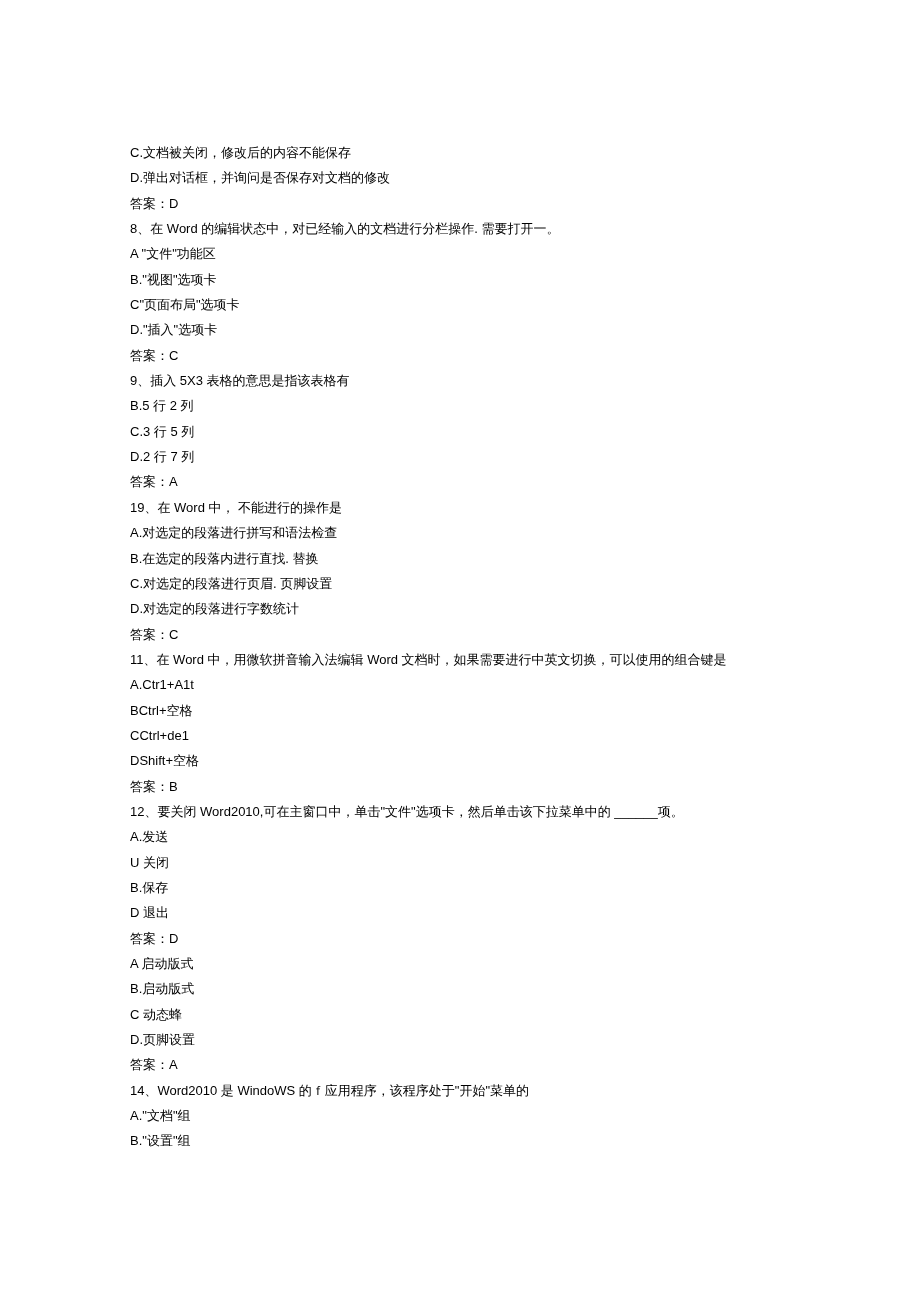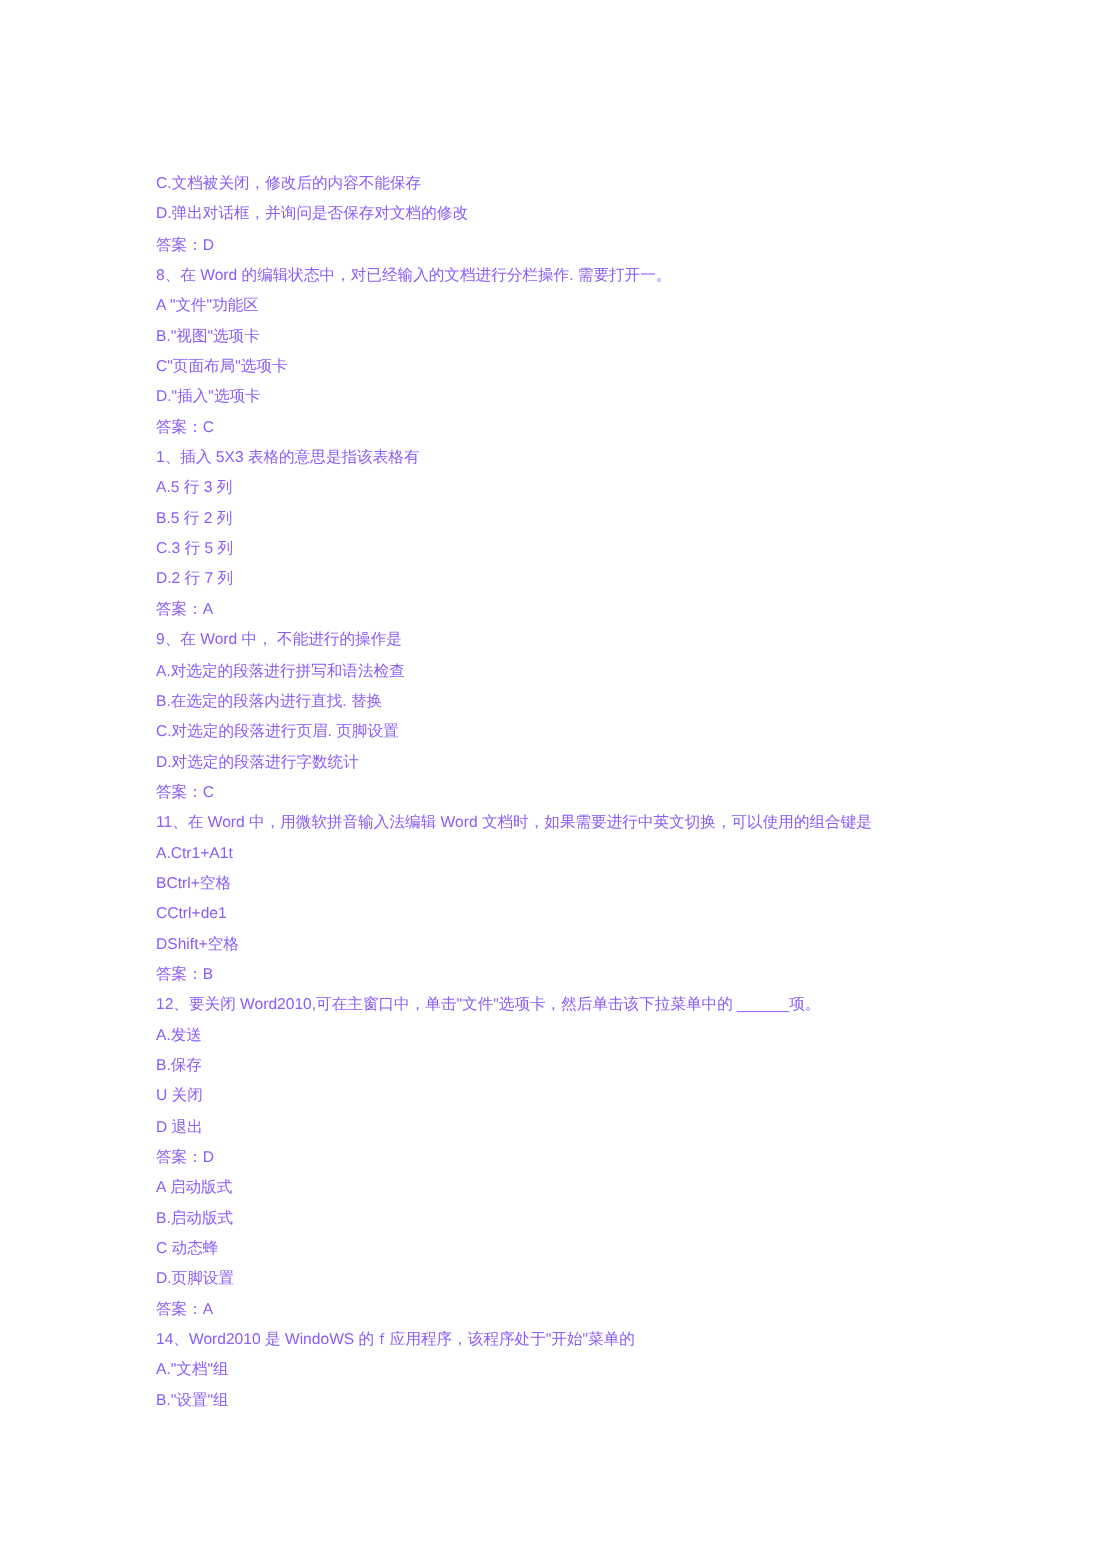--- a/index.html
+++ b/index.html
@@ -5,63 +5,62 @@
   body {
     margin: 0;
     padding: 0;
     background: #ffffff;
     font-family: "Microsoft YaHei", "SimSun", Arial, sans-serif;
     width: 920px;
   }
   .page {
     padding: 140px 130px 60px 130px;
     box-sizing: border-box;
-    color: #8b5cf6;
+    color: #000000;
     font-size: 13px;
     line-height: 1.95;
   }
   .line {
     display: block;
   }
 </style>
 </head>
 <body>
 
 <div class="page">
   <span class="line">C.文档被关闭，修改后的内容不能保存</span>
   <span class="line">D.弹出对话框，并询问是否保存对文档的修改</span>
   <span class="line">答案：D</span>
   <span class="line">8、在 Word 的编辑状态中，对已经输入的文档进行分栏操作. 需要打开一。</span>
   <span class="line">A "文件"功能区</span>
   <span class="line">B."视图"选项卡</span>
   <span class="line">C"页面布局"选项卡</span>
   <span class="line">D."插入"选项卡</span>
   <span class="line">答案：C</span>
-  <span class="line">1、插入 5X3 表格的意思是指该表格有</span>
-  <span class="line">A.5 行 3 列</span>
+  <span class="line">9、插入 5X3 表格的意思是指该表格有</span>
   <span class="line">B.5 行 2 列</span>
   <span class="line">C.3 行 5 列</span>
   <span class="line">D.2 行 7 列</span>
   <span class="line">答案：A</span>
-  <span class="line">9、在 Word 中， 不能进行的操作是</span>
+  <span class="line">19、在 Word 中， 不能进行的操作是</span>
   <span class="line">A.对选定的段落进行拼写和语法检查</span>
   <span class="line">B.在选定的段落内进行直找. 替换</span>
   <span class="line">C.对选定的段落进行页眉. 页脚设置</span>
   <span class="line">D.对选定的段落进行字数统计</span>
   <span class="line">答案：C</span>
   <span class="line">11、在 Word 中，用微软拼音输入法编辑 Word 文档时，如果需要进行中英文切换，可以使用的组合键是</span>
   <span class="line">A.Ctr1+A1t</span>
   <span class="line">BCtrl+空格</span>
   <span class="line">CCtrl+de1</span>
   <span class="line">DShift+空格</span>
   <span class="line">答案：B</span>
   <span class="line">12、要关闭 Word2010,可在主窗口中，单击"文件"选项卡，然后单击该下拉菜单中的 ______项。</span>
   <span class="line">A.发送</span>
+  <span class="line">U 关闭</span>
   <span class="line">B.保存</span>
-  <span class="line">U 关闭</span>
   <span class="line">D 退出</span>
   <span class="line">答案：D</span>
   <span class="line">A 启动版式</span>
   <span class="line">B.启动版式</span>
   <span class="line">C 动态蜂</span>
   <span class="line">D.页脚设置</span>
   <span class="line">答案：A</span>
   <span class="line">14、Word2010 是 WindoWS 的ｆ应用程序，该程序处于"开始"菜单的</span>
   <span class="line">A."文档"组</span>
   <span class="line">B."设置"组</span>

